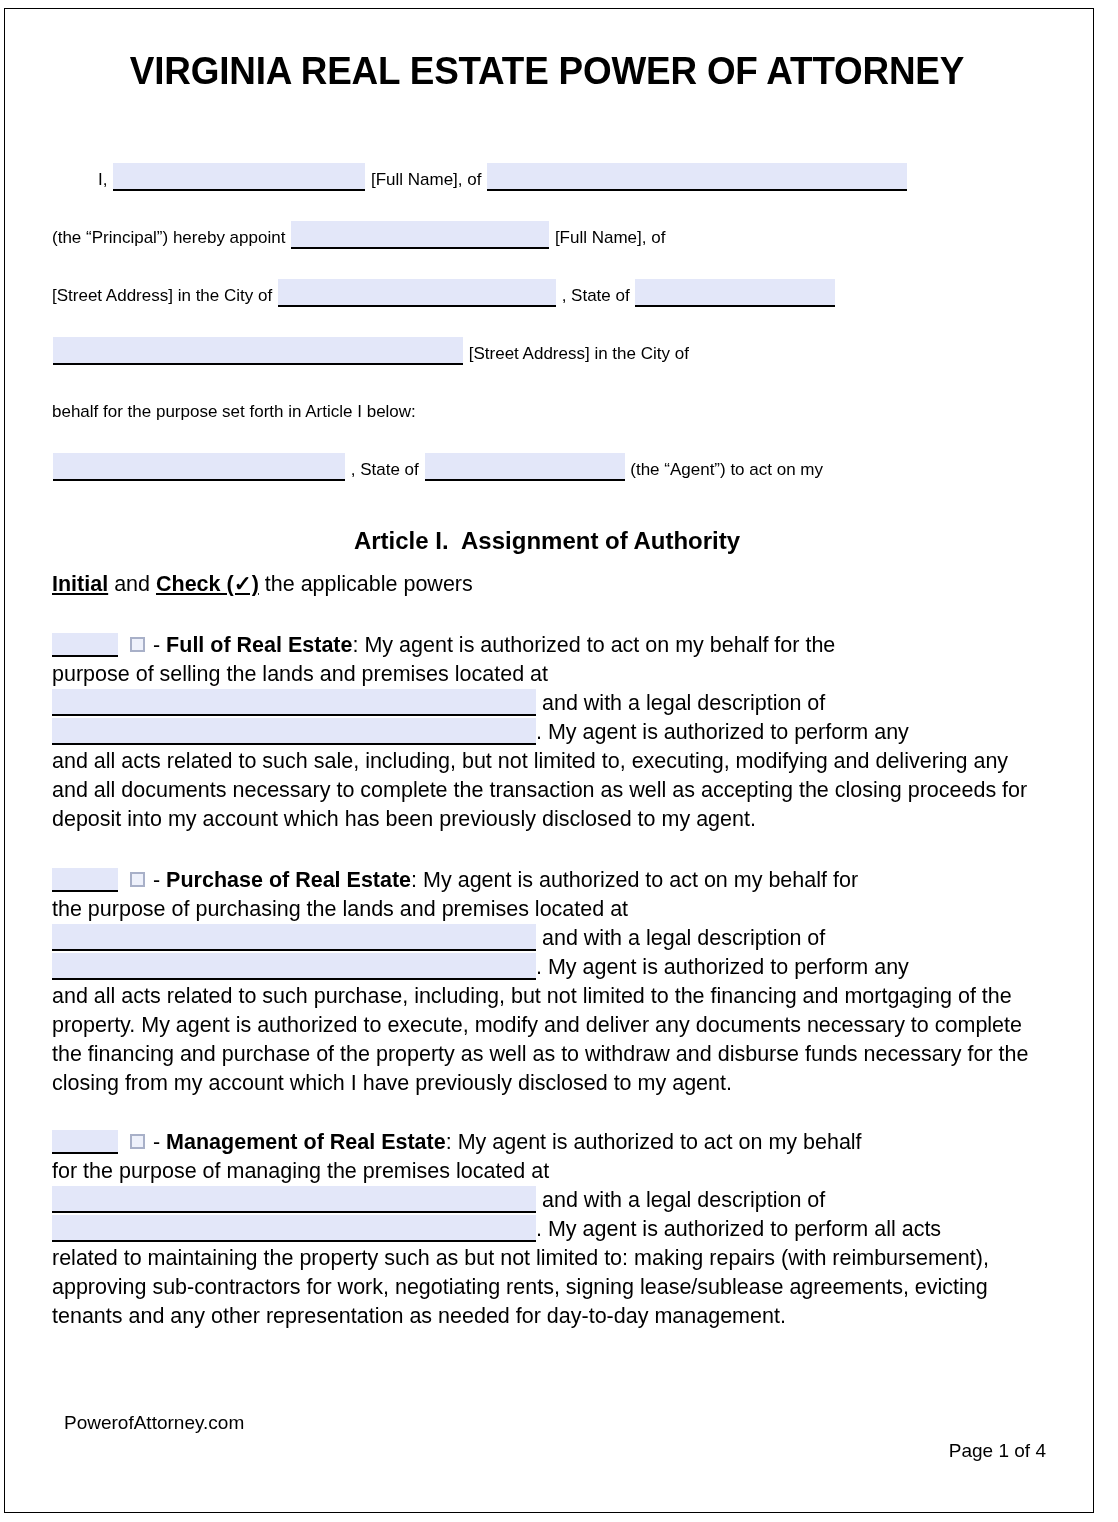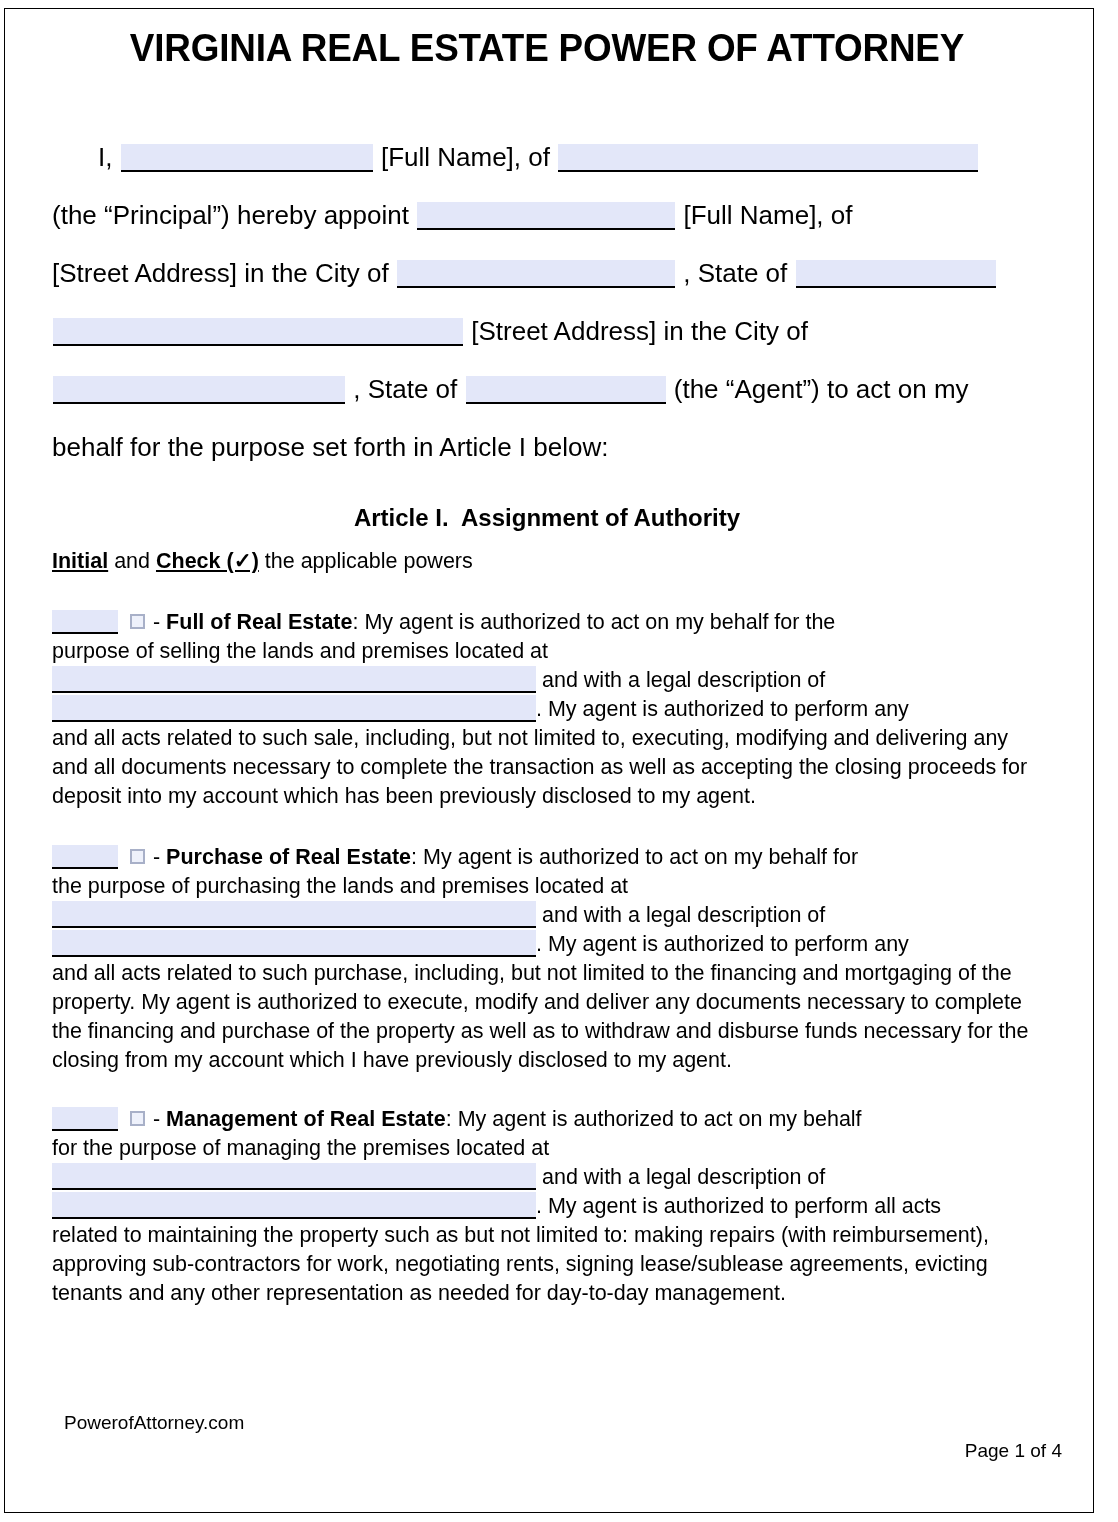--- a/index.html
+++ b/index.html
@@ -26,21 +26,21 @@
     top: 8px;
     width: 1090px;
     height: 1505px;
     border: 1px solid #000000;
     box-sizing: border-box;
     pointer-events: none;
   }
   .content {
     position: absolute;
     left: 52px;
-    top: 1px;
+    top: 24px;
     width: 990px;
   }
 
   
   .doc-title {
     font-family: "Liberation Sans Narrow", "Liberation Sans", sans-serif;
     font-weight: bold;
     font-size: 38px;
     letter-spacing: -0.2px;
     text-align: center;
@@ -48,21 +48,21 @@
     padding-top: 26px;
     padding-bottom: 0;
     white-space: nowrap;
     transform: scaleX(0.97);
     transform-origin: center center;
   }
 
   
   .intro {
     margin-top: 58px;
-    font-size: 26px;
+    font-size: 17px;
     line-height: 58px;
   }
   .intro .ln {
     white-space: nowrap;
   }
   .intro .ln.indent {
     padding-left: 46px;
   }
 
   
@@ -161,21 +161,21 @@
   }
   .footer-brand {
     position: absolute;
     left: 0;
     top: 0;
     font-size: 19px;
     margin-left: 12px;
   }
   .footer-page {
     position: absolute;
-    right: 0;
+    right: 16px;
     top: 28px;
     font-size: 19px;
   }
 </style>
 </head>
 <body>
 
 <div class="page">
 
   <div class="page-border"></div>
@@ -205,28 +205,28 @@
         <span>, State of</span>
         <span class="fld w-state"></span>
       </div>
 
       <div class="ln">
         <span class="fld w-addr2"></span>
         <span>[Street Address] in the City of</span>
       </div>
 
       <div class="ln">
+        <span>behalf for the purpose set forth in Article I below:</span>
+      </div>
+
+      <div class="ln">
         <span class="fld w-city2"></span>
         <span>, State of</span>
         <span class="fld w-state2"></span>
         <span>(the “Agent”) to act on my</span>
-      </div>
-
-      <div class="ln">
-        <span>behalf for the purpose set forth in Article I below:</span>
       </div>
 
     </div>
 
     <h2 class="article-head">Article I.  Assignment of Authority</h2>
 
     <div class="instruction">
       <b>Initial</b><span> and </span><b>Check (✓)</b><span> the applicable powers</span>
     </div>
 

